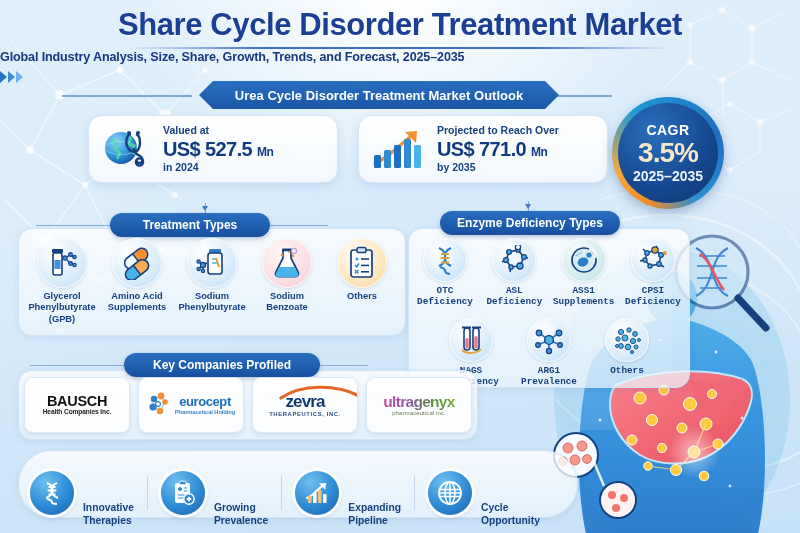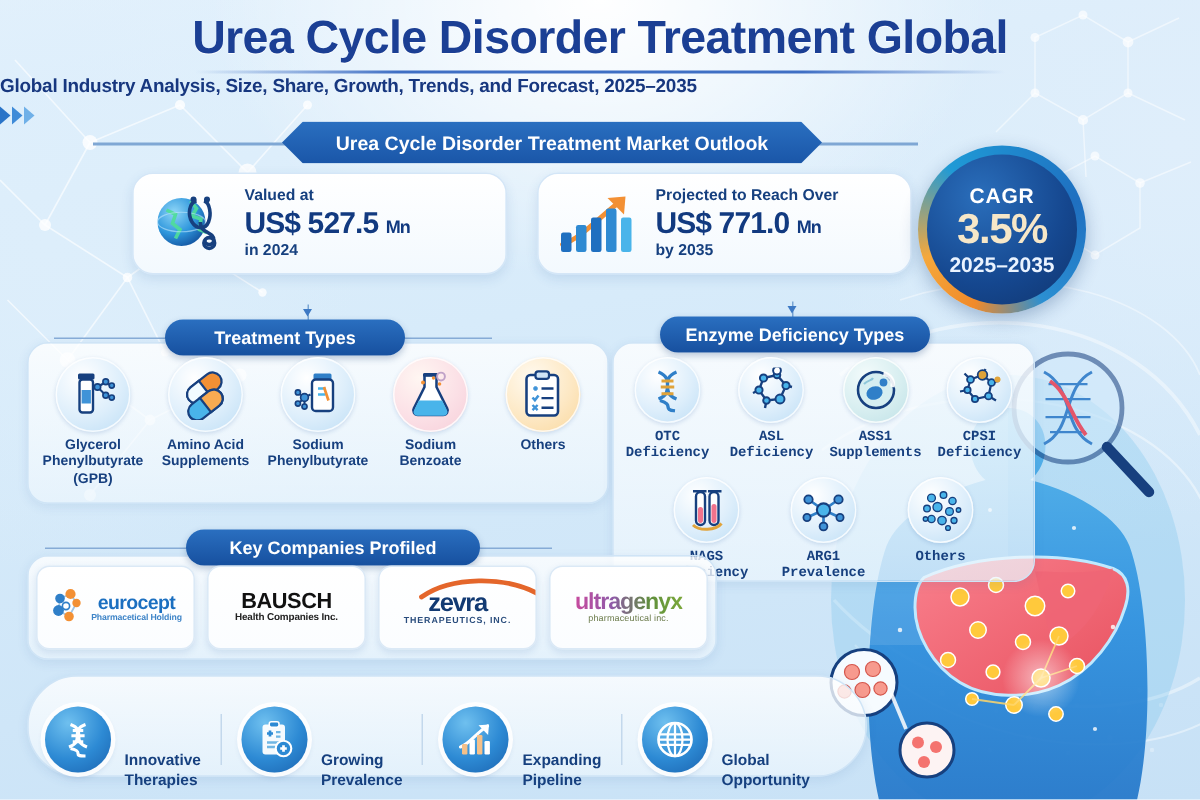--- a/index.html
+++ b/index.html
@@ -44,21 +44,21 @@
     width: 0; height: 0;
     border-top: 6px solid transparent; border-bottom: 6px solid transparent;
     border-left: 7px solid #2a74c8;
   }
   .chev:nth-child(2) { border-left-color: #3f8bd8; }
   .chev:nth-child(3) { border-left-color: #6fb0e8; }
 
   
   .ribbon-line { position: absolute; top: 95px; height: 1.5px; background: #7fa7d4; }
   .ribbon {
-    position: absolute; left: 188px; top: 81px; width: 360px; height: 28px;
+    position: absolute; left: 199px; top: 81px; width: 360px; height: 28px;
     background: linear-gradient(180deg, #2a6fc0 0%, #1a56a8 100%);
     display: flex; align-items: center; justify-content: center;
     color: #fff; font-size: 13px; font-weight: bold;
     clip-path: polygon(0% 50%, 14px 0%, calc(100% - 14px) 0%, 100% 50%, calc(100% - 14px) 100%, 14px 100%);
     box-shadow: 0 2px 5px rgba(20,60,120,.25);
   }
 
   
   .stat-card {
     position: absolute; height: 68px;
@@ -349,21 +349,21 @@
         <path d="M696 248 C716 258 708 286 728 296"></path>
         <path d="M728 248 C708 258 716 286 696 296"></path>
         <path d="M699 256 L725 256 M697 266 L727 266 M697 278 L727 278 M700 288 L724 288" stroke-width="1.5"></path>
       </g>
       <path d="M700 254 C712 262 714 278 724 290" stroke="#e4566b" stroke-width="2.6" fill="none"></path>
       <path d="M738 298 L766 328" stroke="#17407f" stroke-width="7" stroke-linecap="round"></path>
     </g>
   </svg>
 
   <div class="title-wrap">
-    <div class="main-title">Urea Cycle Disorder Treatment Global</div>
+    <div class="main-title">Share Cycle Disorder Treatment Market</div>
   </div>
   <div class="title-rule"></div>
   <div class="subtitle-row">
     <div class="subtitle">Global Industry Analysis, Size, Share, Growth, Trends, and Forecast, 2025–2035</div>
     <div class="chevs">
       <span class="chev"></span>
         <span class="chev"></span>
         <span class="chev"></span>
     </div>
   </div>
@@ -666,40 +666,40 @@
     </div>
   </div>
 
   <div class="panel" id="panel-companies"></div>
   <div class="pill-line" style="left:30px;top:365px;width:98px;"></div>
   <div class="pill-line" style="left:316px;top:365px;width:52px;"></div>
   <div class="pill" id="pill-companies">Key Companies Profiled</div>
 
   <div id="row-companies">
     <div class="logo-card">
+      <div class="logo-txt">
+        <div class="bausch-1">BAUSCH</div>
+        <div class="bausch-2">Health Companies Inc.</div>
+      </div>
+    </div>
+    <div class="logo-card">
       <svg width="24" height="26" viewBox="0 0 24 26">
         <g stroke="#9fc4e4" stroke-width="1.2" fill="none">
             <path d="M7 7 L14 4 M7 7 L6 15 M14 4 L18 10 M6 15 L13 19 M18 10 L13 19"></path>
           </g>
         <circle cx="14" cy="4" r="3.4" fill="#f39034"></circle>
         <circle cx="18" cy="10" r="2.8" fill="#f39034"></circle>
         <circle cx="7" cy="7" r="3.2" fill="#2f7fc8"></circle>
         <circle cx="6" cy="15" r="3.6" fill="#2f7fc8"></circle>
         <circle cx="13" cy="19" r="3.2" fill="#f39034"></circle>
         <circle cx="11" cy="12" r="2.4" fill="#fff" stroke="#2f7fc8" stroke-width="1.1"></circle>
       </svg>
       <div class="logo-txt">
         <div class="euro-1">eurocept</div>
         <div class="euro-2">Pharmacetical Holding</div>
-      </div>
-    </div>
-    <div class="logo-card">
-      <div class="logo-txt">
-        <div class="bausch-1">BAUSCH</div>
-        <div class="bausch-2">Health Companies Inc.</div>
       </div>
     </div>
     <div class="logo-card">
       <div class="logo-txt" style="position:relative;">
         <svg width="92" height="16" viewBox="0 0 92 16" style="position:absolute;top:-9px;left:6px;">
           <path d="M6 14 C26 0 62 0 84 12" stroke="#e4662b" stroke-width="3.2" fill="none" stroke-linecap="round"></path>
         </svg>
         <div class="zevra-1">zevra</div>
         <div class="zevra-2">THERAPEUTICS, INC.</div>
       </div>
@@ -761,18 +761,18 @@
     <div class="feat-sep"></div>
     <div class="feat">
       <div class="feat-ico">
         <svg width="26" height="26" viewBox="0 0 26 26">
           <circle cx="13" cy="13" r="11" fill="none" stroke="#ffffff" stroke-width="1.8"></circle>
           <ellipse cx="13" cy="13" rx="5" ry="11" fill="none" stroke="#ffffff" stroke-width="1.5"></ellipse>
           <path d="M2.4 9.5 h21.2 M2 13 h22 M2.4 16.5 h21.2" stroke="#ffffff" stroke-width="1.5"></path>
           <path d="M13 2 v22" stroke="#ffffff" stroke-width="1.5"></path>
         </svg>
       </div>
-      <div class="feat-label">Global
+      <div class="feat-label">Cycle
 Opportunity</div>
     </div>
   </div>
 
 </div>
 
 </body></html>

